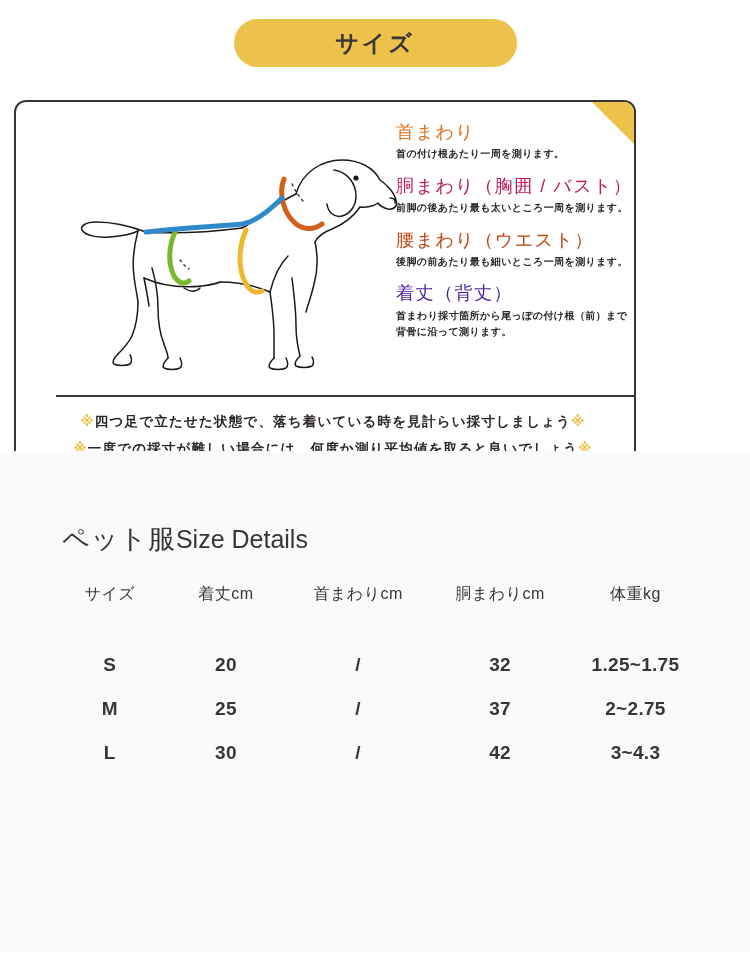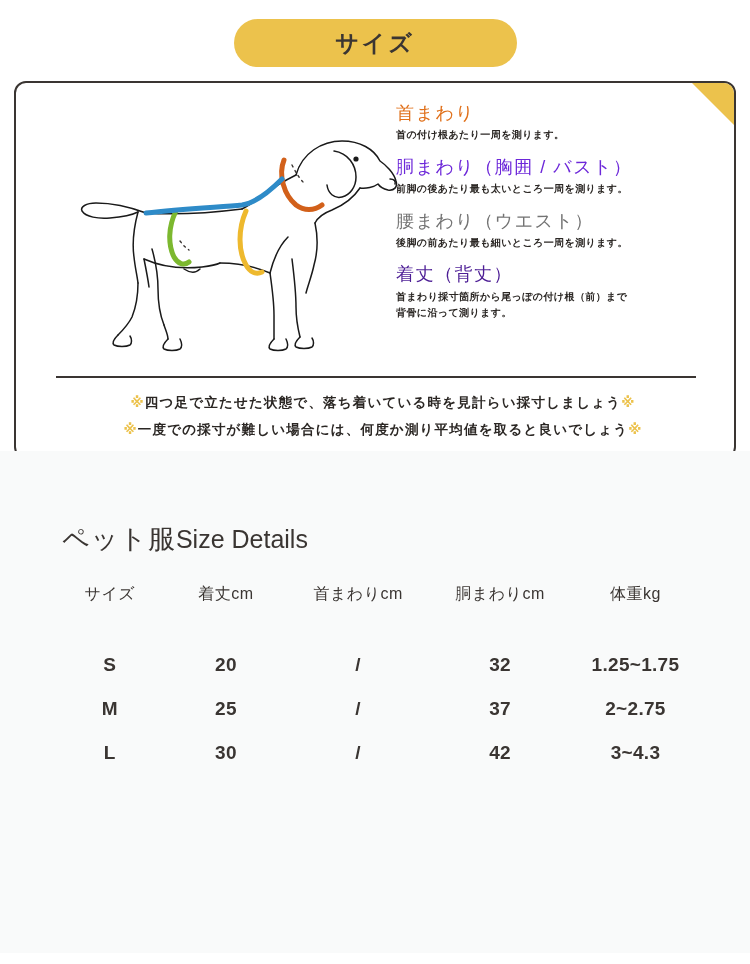--- a/index.html
+++ b/index.html
@@ -34,22 +34,22 @@
     font-size: 23px;
     font-weight: bold;
     letter-spacing: 3px;
     color: #3a3532;
   }
 
   
   .guide-box {
     position: absolute;
     left: 14px;
-    top: 81px;
-    width: 722px;
+    top: 100px;
+    width: 622px;
     height: 378px;
     border: 2px solid #3a3532;
     border-radius: 12px;
     background: #ffffff;
     overflow: hidden;
   }
   .corner-fold {
     position: absolute;
     top: 0; right: 0;
     width: 0; height: 0;
@@ -87,22 +87,22 @@
   }
   .legend-desc {
     font-size: 10px;
     font-weight: bold;
     color: #2b2724;
     letter-spacing: 0.4px;
     line-height: 1.65;
     margin-top: 2px;
   }
   .c-neck  { color: #e0701a; }
-  .c-chest { color: #6d28d9; }
-  .c-waist { color: #737373; }
+  .c-chest { color: #be185d; }
+  .c-waist { color: #c2410c; }
   .c-back  { color: #4c1d95; }
 
   
   .divider {
     position: absolute;
     left: 40px;
     top: 293px;
     width: 640px;
     height: 2px;
     background: #3a3532;

